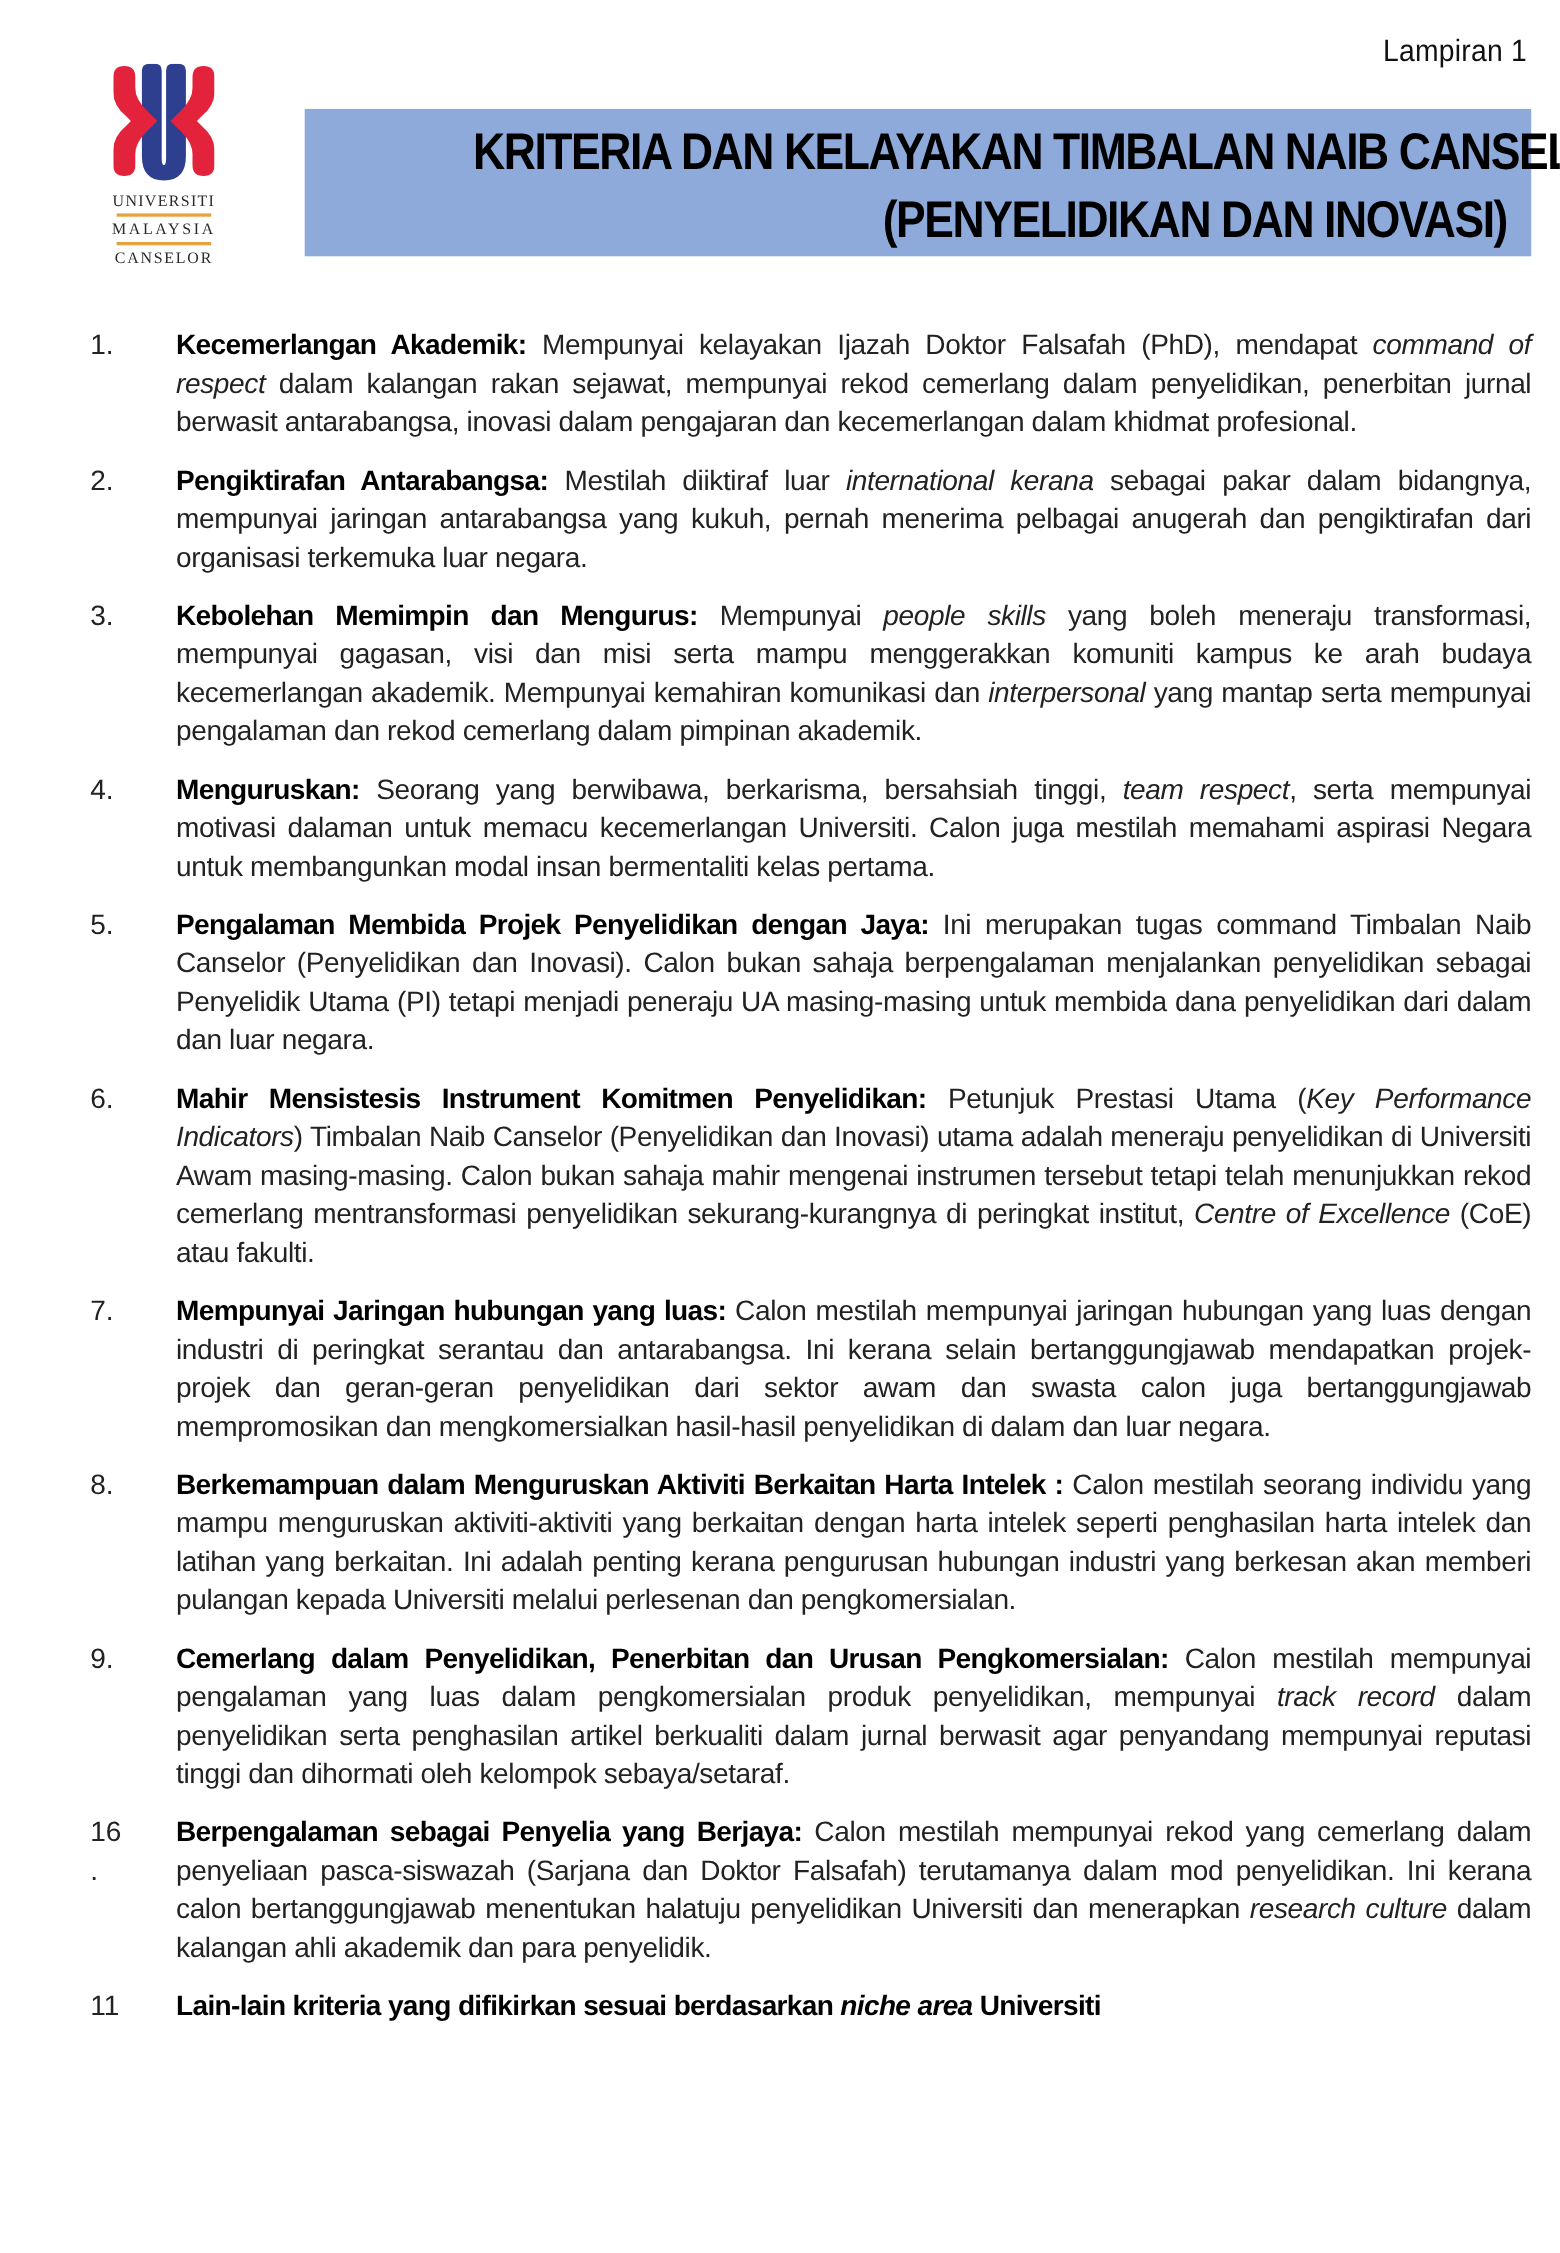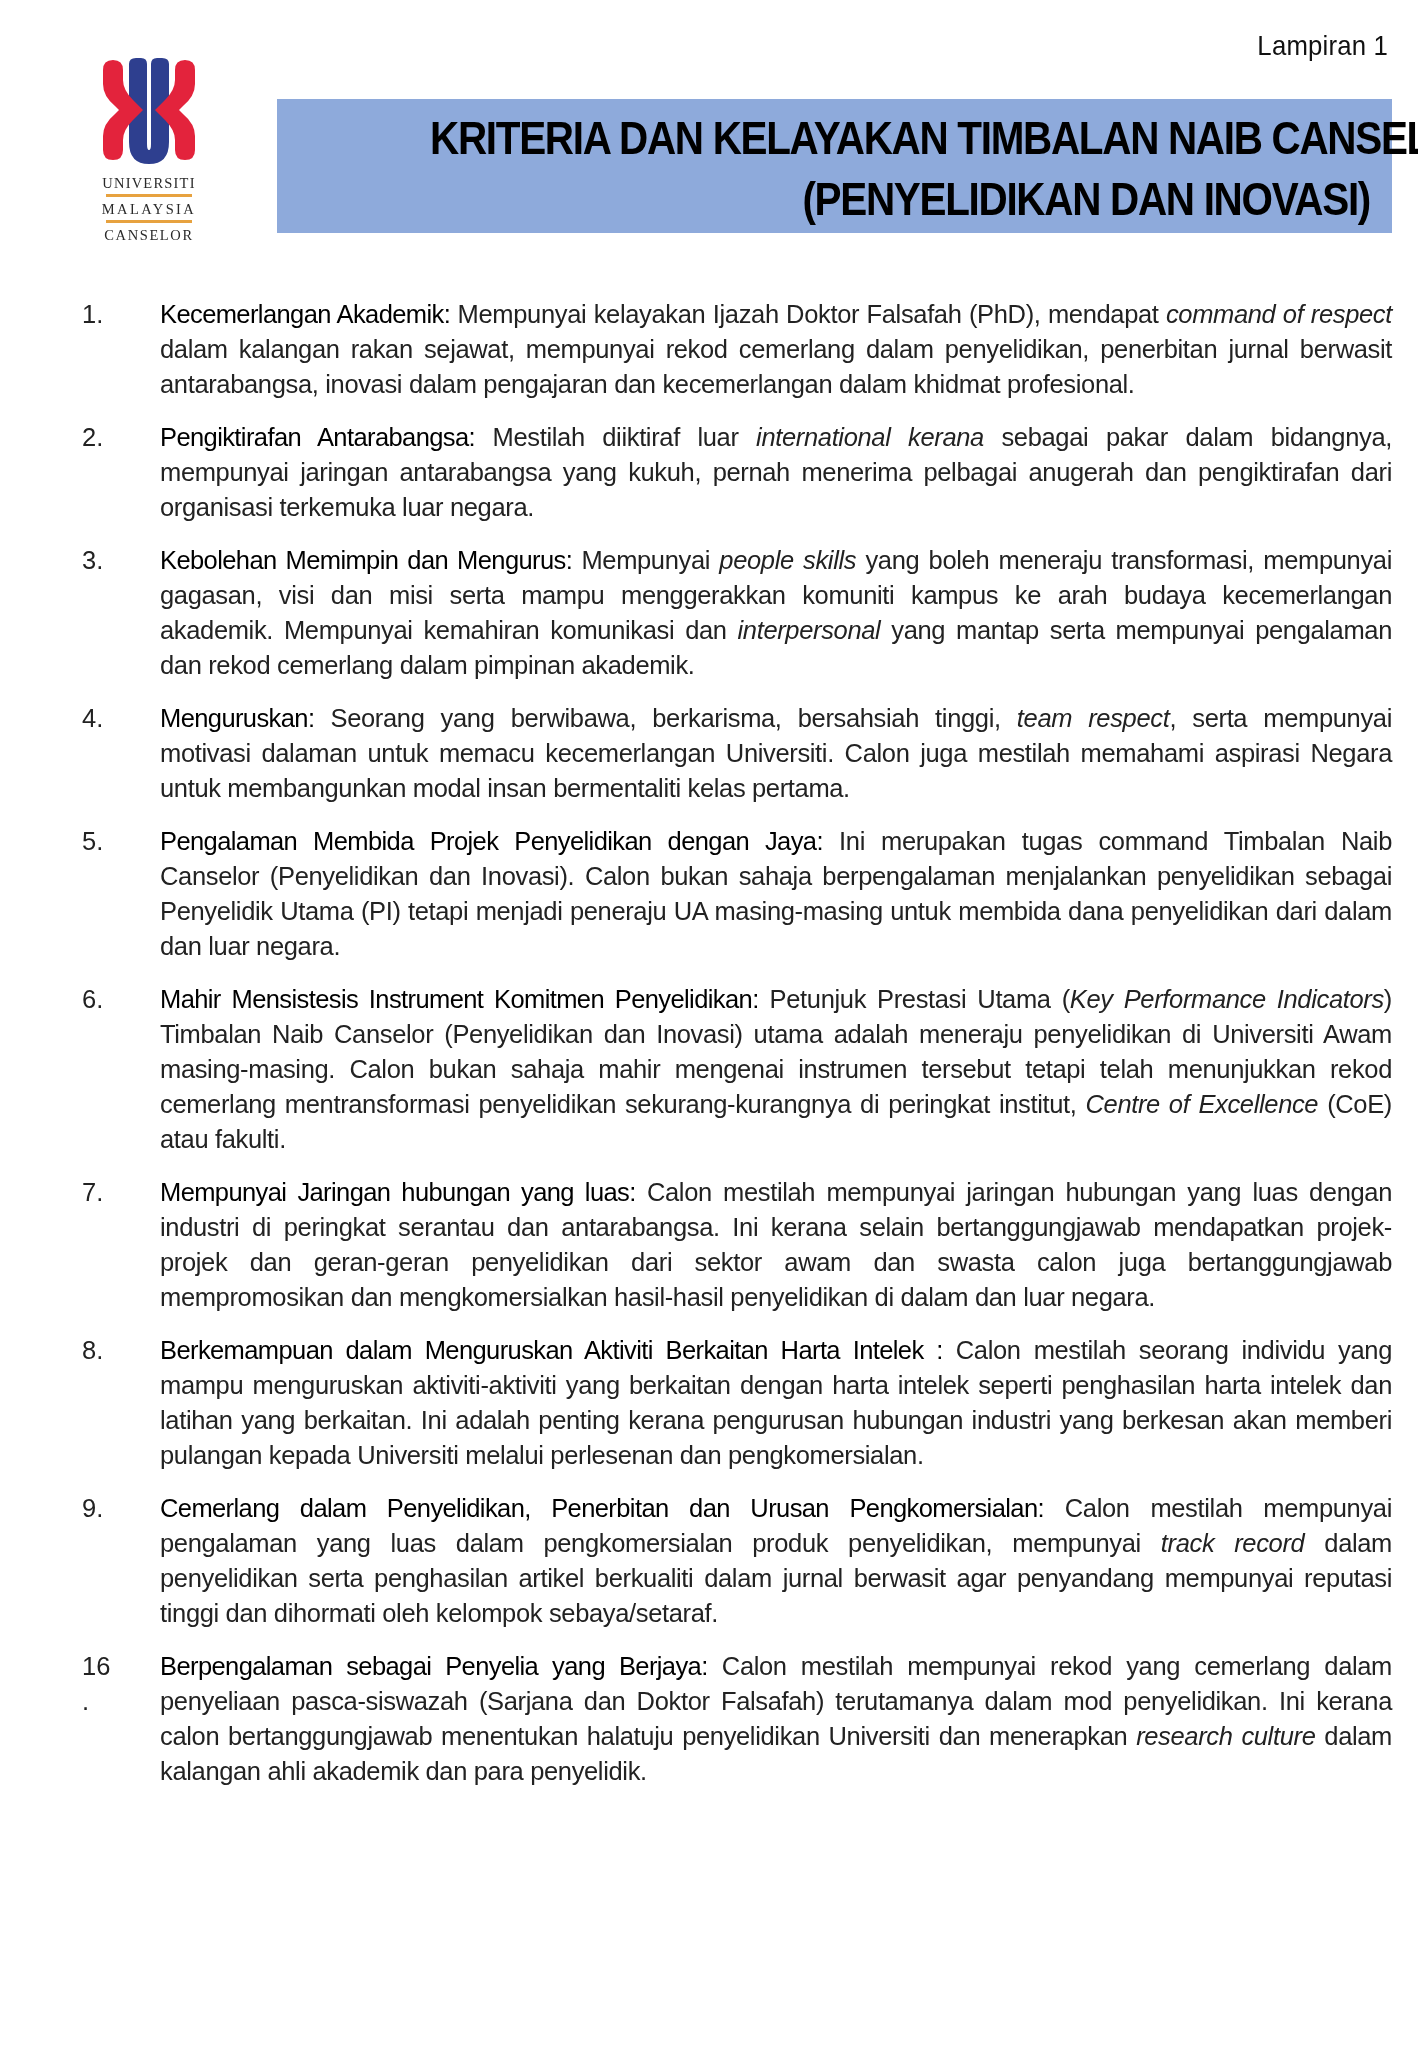--- a/index.html
+++ b/index.html
@@ -38,21 +38,21 @@
   .criteria { position: absolute; left: 82px; top: 297px; width: 1310px; }
   .item { display: flex; margin-bottom: 18px; }
   .num {
     width: 78px; flex: 0 0 78px; font-size: 25.5px; line-height: 35px; color: #222;
     white-space: pre-line;
   }
   .body {
     flex: 1; font-size: 25.5px; line-height: 35px; text-align: justify; color: #222;
     letter-spacing: -0.35px; word-spacing: 0px;
   }
-  .body .head { font-weight: normal; color: #000; letter-spacing: -0.6px; }
+  .body .head { font-weight: bold; color: #000; letter-spacing: -0.6px; }
   .body .it { font-style: italic; }
 </style>
 </head>
 <body>
 
 <div class="page">
 
   <div class="lampiran">Lampiran 1</div>
 
   <div class="logo">
@@ -112,14 +112,18 @@
       </div>
       <div class="item">
         <div class="num">9.</div>
         <div class="body"><span class="head">Cemerlang dalam Penyelidikan, Penerbitan dan Urusan Pengkomersialan:</span><span class=""> Calon mestilah mempunyai pengalaman yang luas dalam pengkomersialan produk penyelidikan, mempunyai </span><span class="it">track record</span><span class=""> dalam penyelidikan serta penghasilan artikel berkualiti dalam jurnal berwasit agar penyandang mempunyai reputasi tinggi dan dihormati oleh kelompok sebaya/setaraf.</span></div>
       </div>
       <div class="item">
         <div class="num">16
 .</div>
         <div class="body"><span class="head">Berpengalaman sebagai Penyelia yang Berjaya:</span><span class=""> Calon mestilah mempunyai rekod yang cemerlang dalam penyeliaan pasca-siswazah (Sarjana dan Doktor Falsafah) terutamanya dalam mod penyelidikan. Ini kerana calon bertanggungjawab menentukan halatuju penyelidikan Universiti dan menerapkan </span><span class="it">research culture</span><span class=""> dalam kalangan ahli akademik dan para penyelidik.</span></div>
       </div>
+      <div class="item">
+        <div class="num">11</div>
+        <div class="body"><span class="head">Lain-lain kriteria yang difikirkan sesuai berdasarkan </span><span class="it head">niche area</span><span class="head"> Universiti</span></div>
+      </div>
     </div>
 </div>
 
 </body></html>

